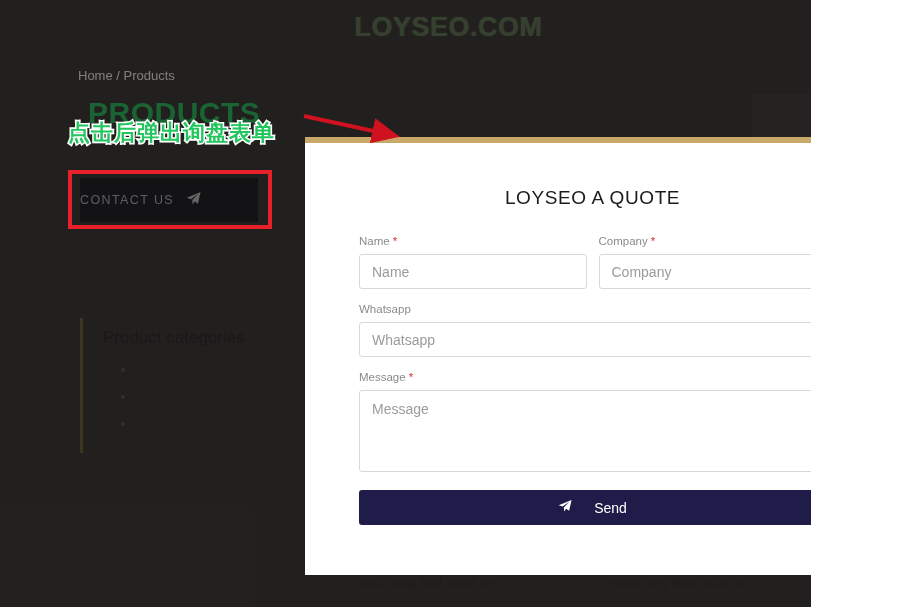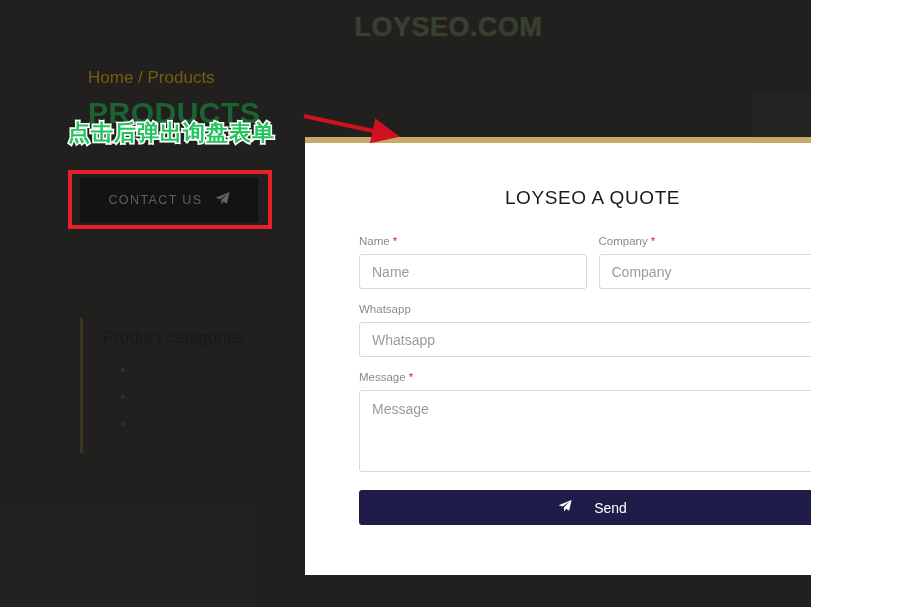--- a/index.html
+++ b/index.html
@@ -41,24 +41,24 @@
     font-size: 27px;
     font-weight: bold;
     letter-spacing: 0.5px;
     color: #5c7a58;
     text-shadow: 0 0 1px #7a6a3a, 1px 0 0 rgba(150,60,60,.35), -1px 0 0 rgba(60,120,90,.35);
     z-index: 10;
   }
 
   .breadcrumb {
     position: absolute;
-    left: 88px;
+    left: 78px;
     top: 68px;
-    font-size: 17px;
-    color: #eab308;
+    font-size: 13px;
+    color: #ffffff;
     z-index: 10;
   }
   .page-heading {
     position: absolute;
     left: 88px;
     top: 96px;
     font-size: 30px;
     font-weight: bold;
     color: #22c55e;
     letter-spacing: 0.5px;
@@ -70,21 +70,20 @@
     left: 80px;
     top: 178px;
     width: 178px;
     height: 44px;
     background: #12121c;
     color: #b9b8bb;
     font-size: 12.5px;
     letter-spacing: 1.4px;
     display: flex;
     align-items: center;
-    justify-content: center;
     gap: 12px;
     z-index: 12;
     cursor: pointer;
   }
   .contact-btn .plane {
     display: inline-block;
     font-size: 13px;
     color: #c7c6c8;
     transform: rotate(0deg);
   }

